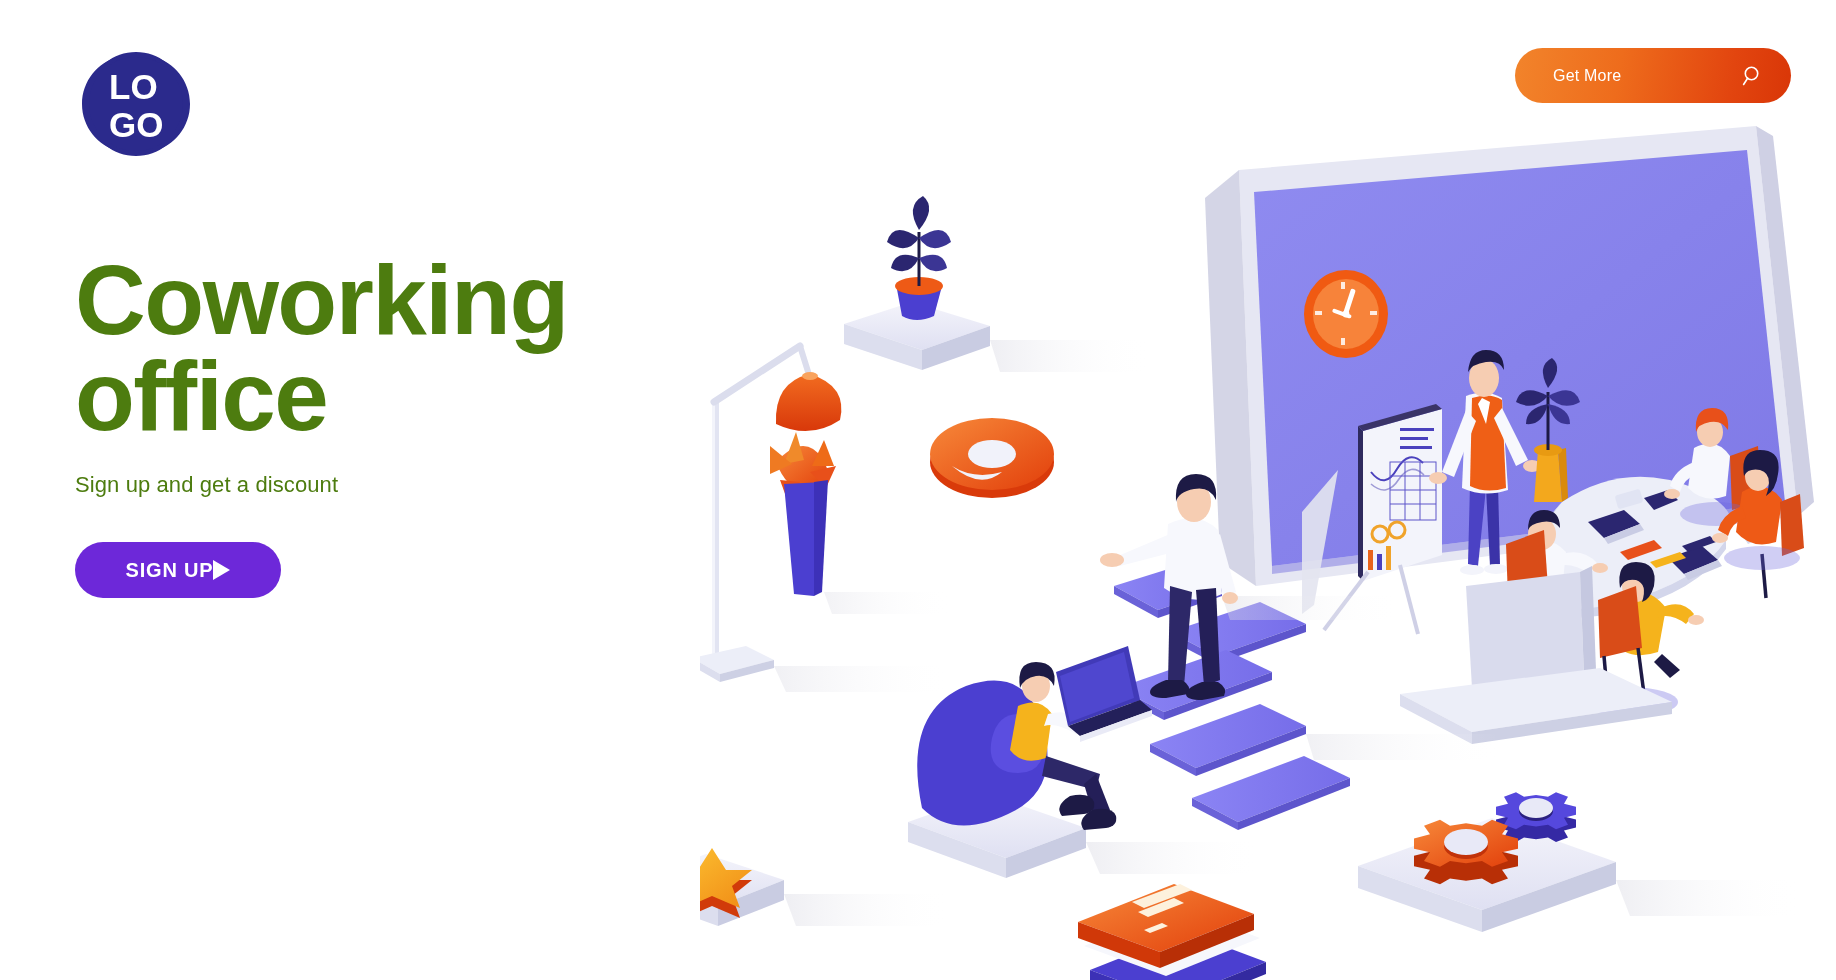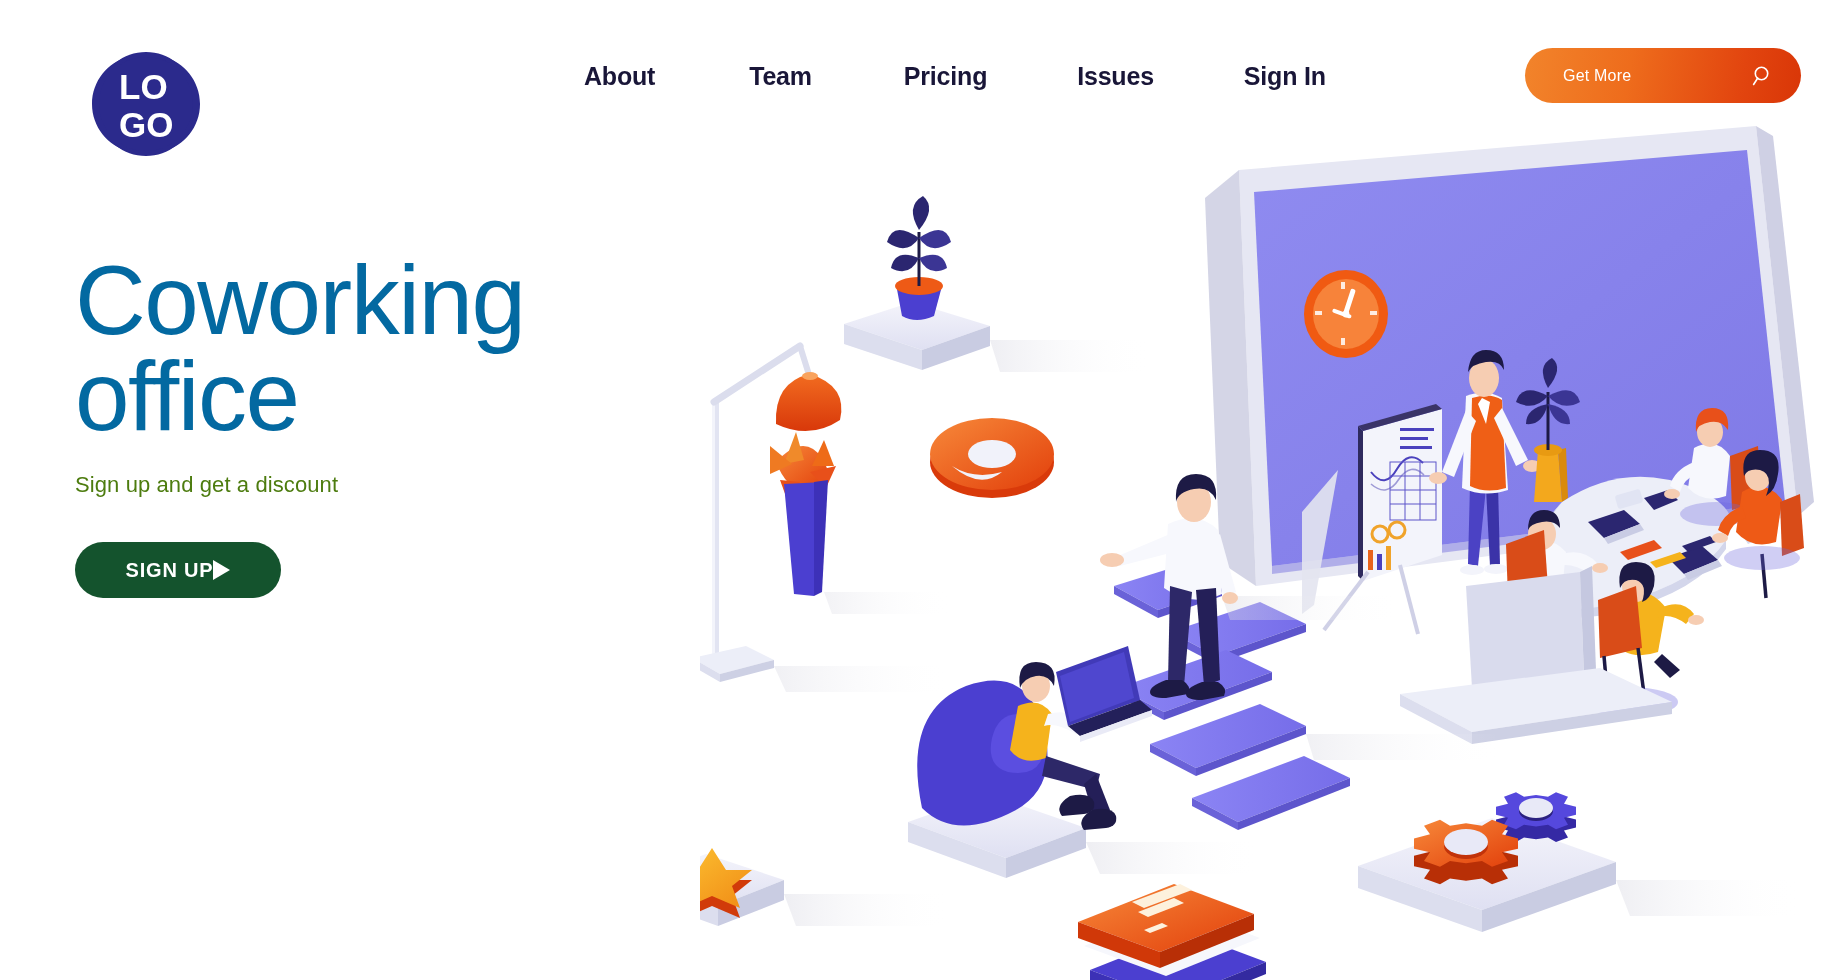--- a/index.html
+++ b/index.html
@@ -16,21 +16,21 @@
     position: relative;
     width: 1836px;
     height: 980px;
     background: #ffffff;
     overflow: hidden;
   }
 
   
   .header {
     position: absolute;
-    top: 0; left: 14px;
+    top: 0; left: 4px;
     width: 1700px;
     height: 175px;
   }
 
   .logo {
     position: absolute;
     left: 75px;
     top: 48px;
     width: 115px;
     height: 112px;
@@ -86,22 +86,22 @@
   
   .hero {
     position: absolute;
     left: 75px;
     top: 252px;
     width: 700px;
   }
   .hero-title {
     font-size: 98px;
     line-height: 0.98;
-    font-weight: normal;
-    color: #0369a1;
+    font-weight: bold;
+    color: #4d7c0f;
     letter-spacing: -1.5px;
     white-space: pre-line;
   }
   .hero-sub {
     margin-top: 72px;
     font-size: 32px;
     line-height: 1.25;
     font-weight: bold;
     color: #191638;
     letter-spacing: -0.3px;
@@ -112,21 +112,21 @@
     font-size: 22px;
     color: #4d7c0f;
     letter-spacing: 0.1px;
   }
   .signup-btn {
     margin-top: 44px;
     width: 206px;
     height: 56px;
     border: none;
     border-radius: 28px;
-    background: #14532d;
+    background: #6d28d9;
     color: #ffffff;
     cursor: pointer;
     display: flex;
     align-items: center;
     justify-content: center;
   }
   .signup-label {
     font-size: 20px;
     font-weight: bold;
     letter-spacing: 0.8px;
@@ -162,27 +162,20 @@
           <path d="M111 56 C111 79 95 98 75 103 C81 89 81 71 73 56 C81 41 81 23 75 9 C95 14 111 33 111 56 Z"></path>
           <path d="M57 108 C34 108 15 92 10 72 C24 78 42 78 57 70 C72 78 90 78 104 72 C99 92 80 108 57 108 Z"></path>
           <path d="M3 56 C3 33 19 14 39 9 C33 23 33 41 41 56 C33 71 33 89 39 103 C19 98 3 79 3 56 Z"></path>
           <circle cx="57" cy="56" r="47"></circle>
         </g>
         <text x="30" y="51" font-family="Liberation Sans, sans-serif" font-size="35" font-weight="bold" fill="#ffffff">LO</text>
         <text x="30" y="89" font-family="Liberation Sans, sans-serif" font-size="35" font-weight="bold" fill="#ffffff">GO</text>
       </svg>
     </div>
 
-    <nav class="nav">
-      <a class="nav-item nav-gap-1" href="#">About</a>
-      <a class="nav-item nav-gap-2" href="#">Team</a>
-      <a class="nav-item nav-gap-3" href="#">Pricing</a>
-      <a class="nav-item nav-gap-4" href="#">Issues</a>
-      <a class="nav-item nav-gap-5" href="#">Sign In</a>
-    </nav>
 
     <button class="cta-btn">
       <span class="cta-label">Get More</span>
       <span class="cta-search">
         <svg viewBox="0 0 24 24" fill="none" stroke="#ffffff" stroke-width="1.6" xmlns="http://www.w3.org/2000/svg" aria-hidden="true">
           <circle cx="10.5" cy="9.5" r="6.2"></circle>
           <line x1="6.6" y1="14.2" x2="2.6" y2="20.5" stroke-linecap="round"></line>
         </svg>
       </span>
     </button>

